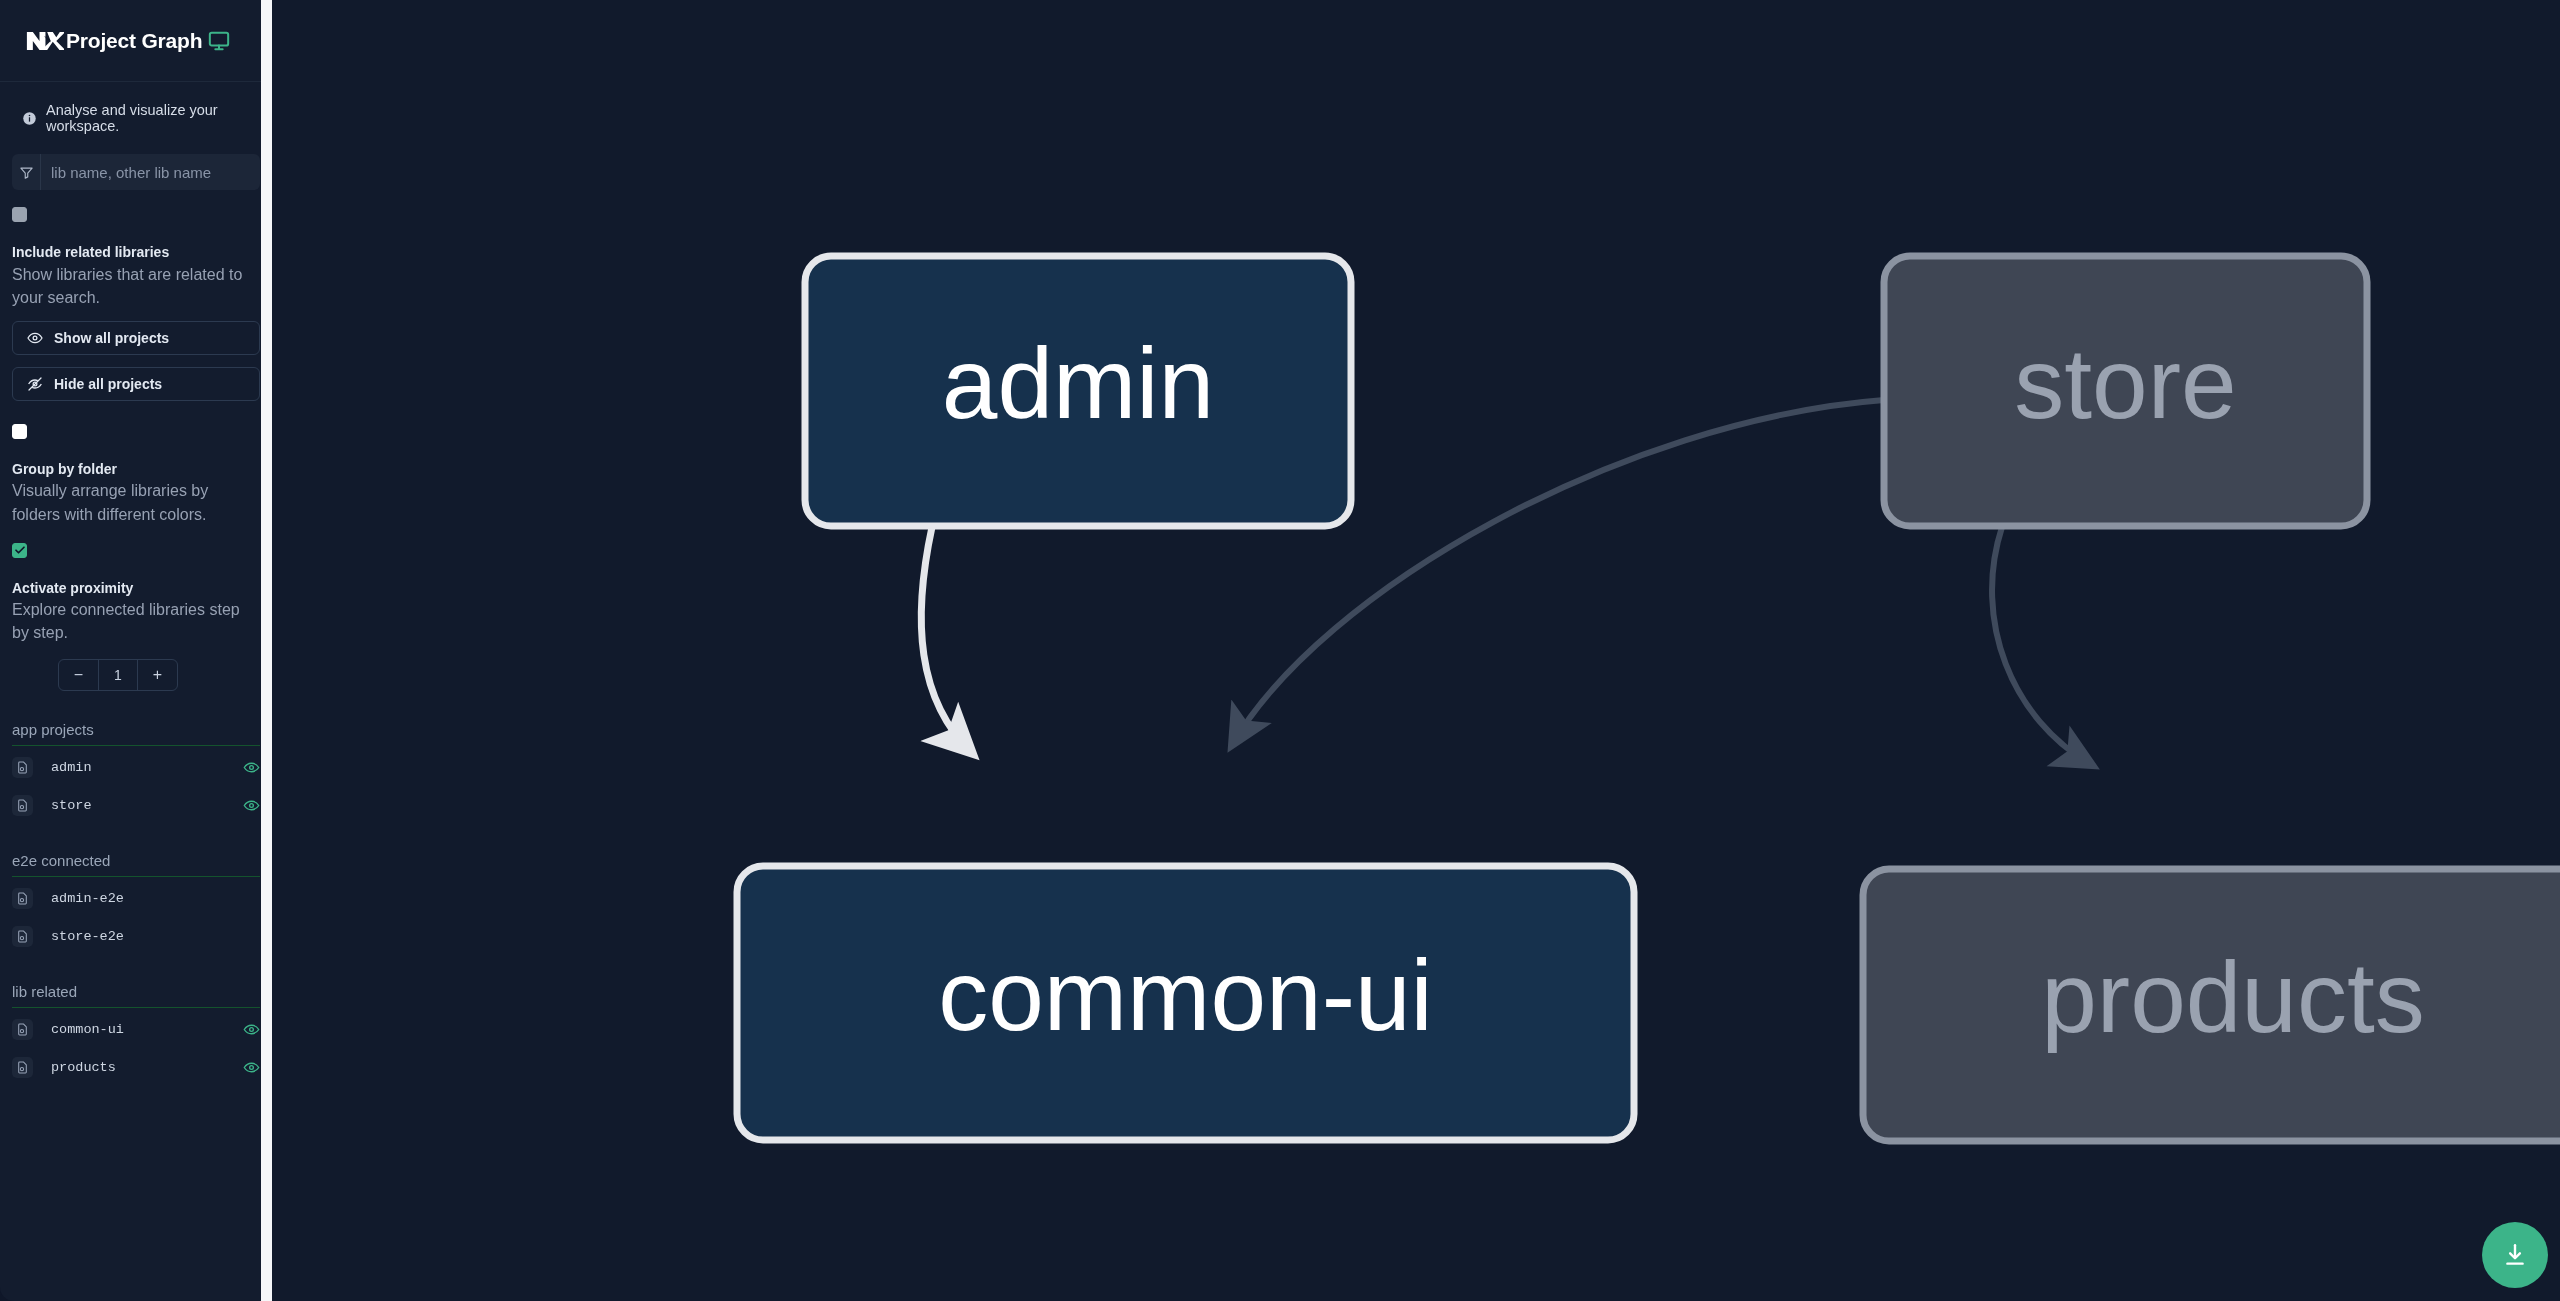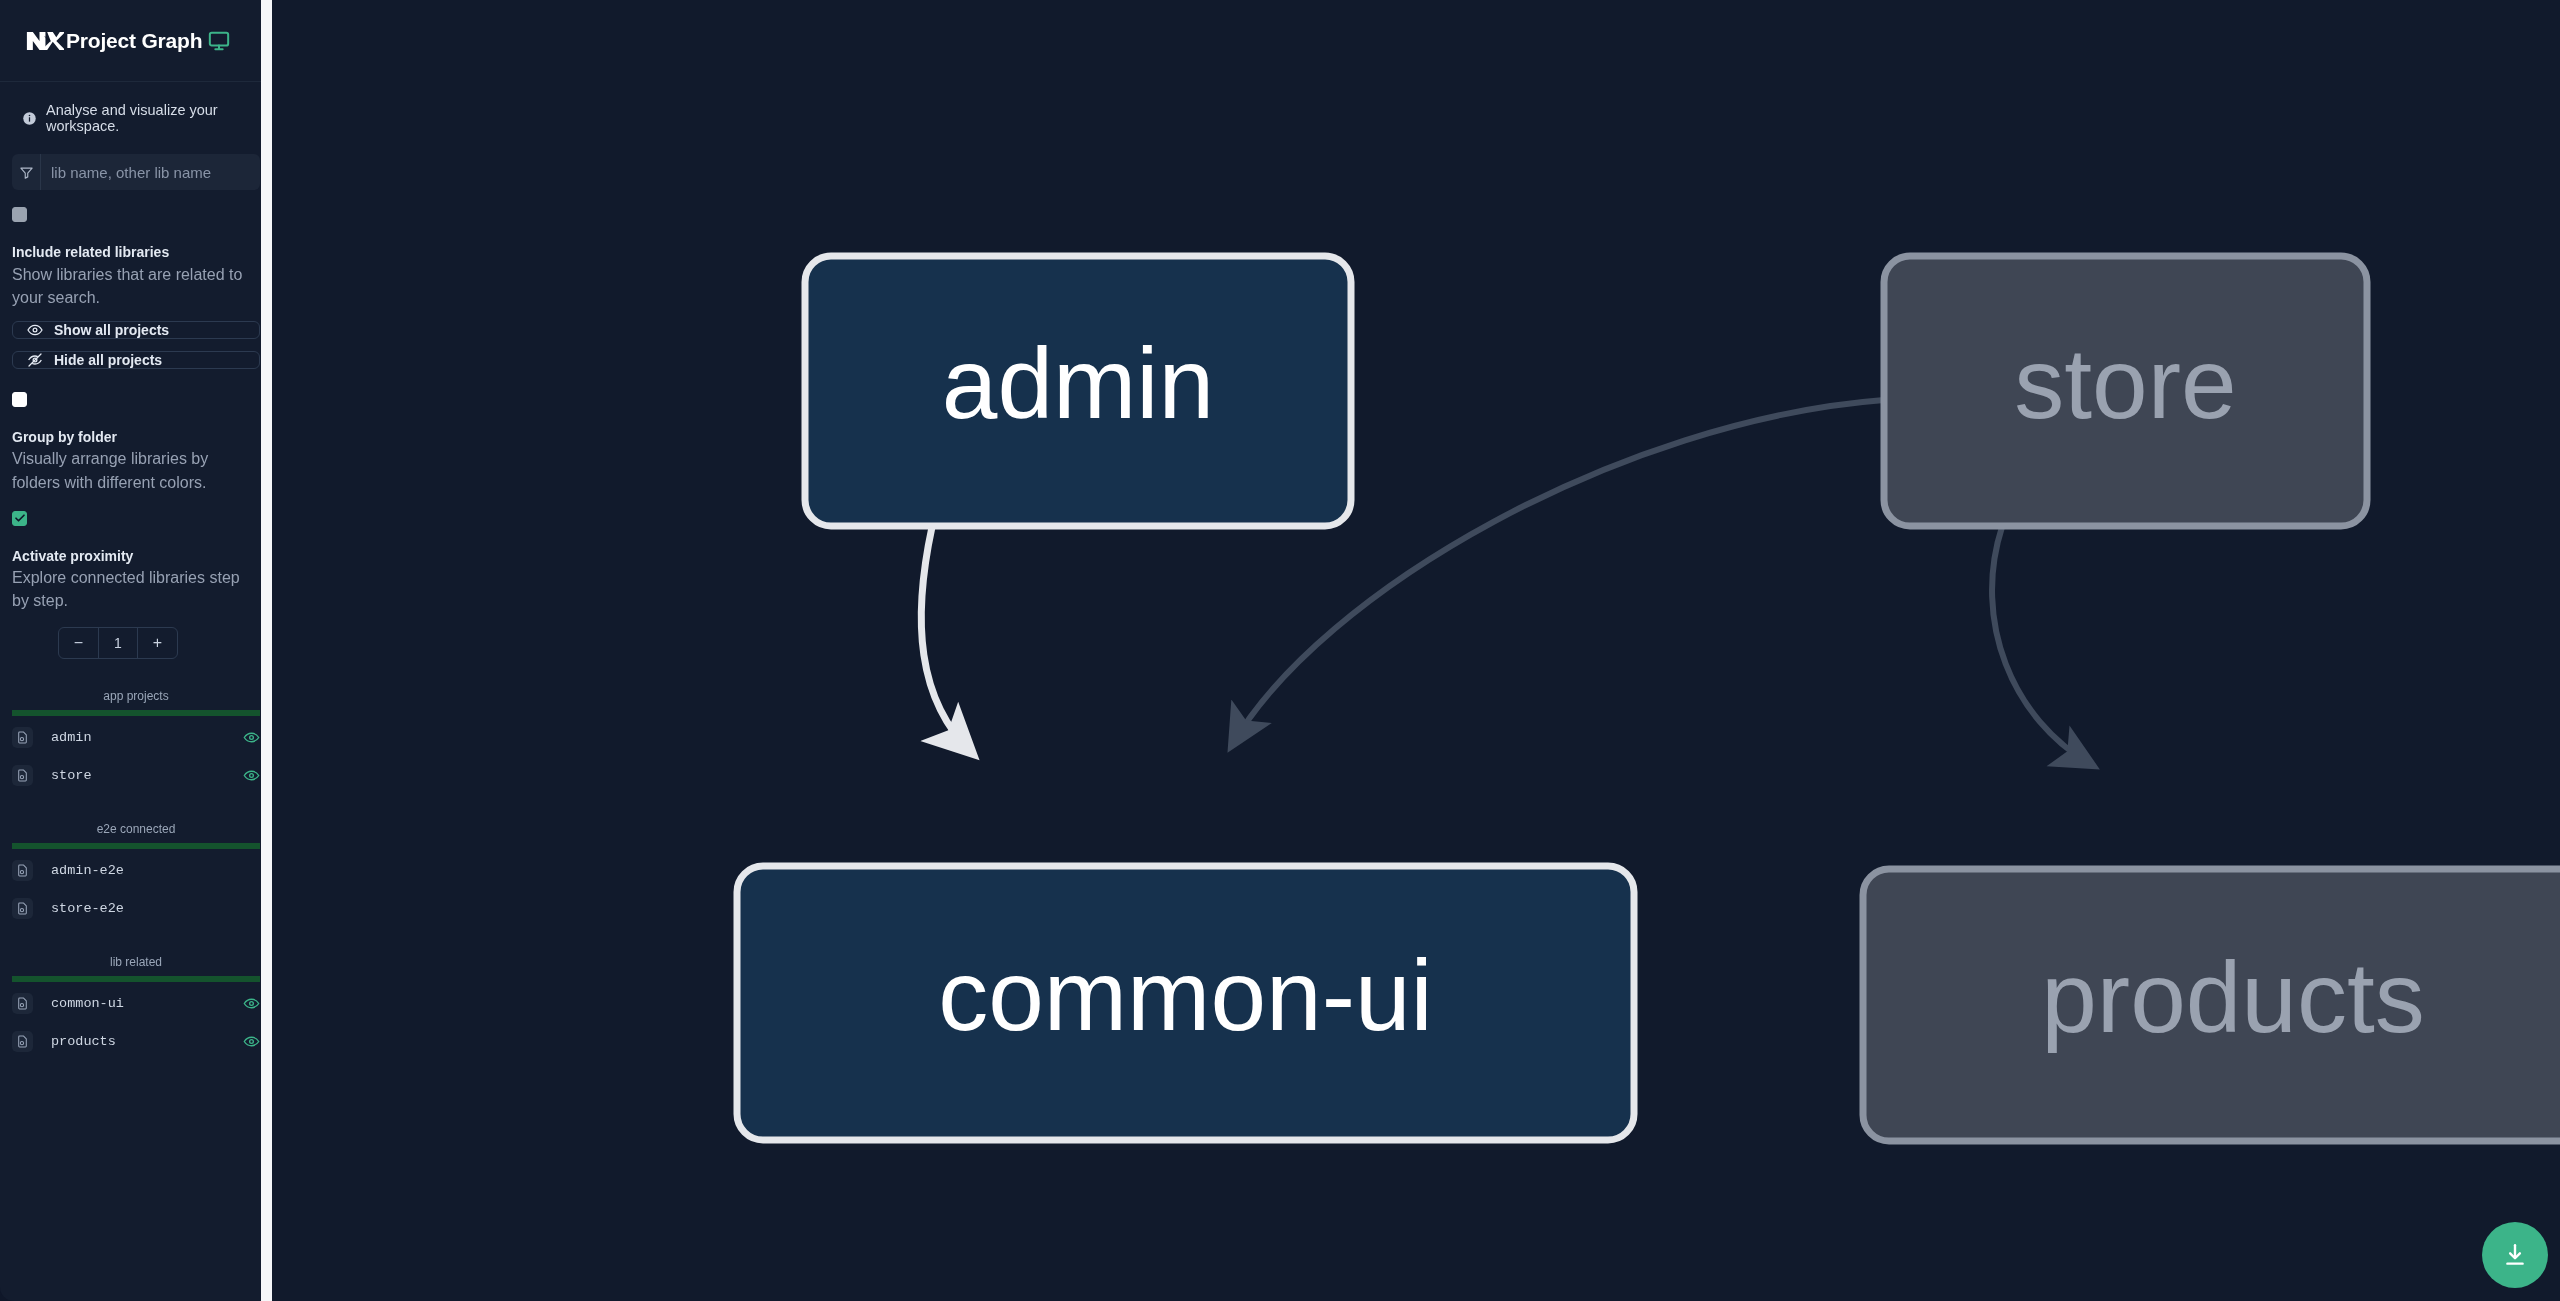--- a/index.html
+++ b/index.html
@@ -78,21 +78,21 @@
   .cbox.on {
     background: #3cb489; border-color: #3cb489;
     display:flex; align-items:center; justify-content:center;
   }
   .cbox.on svg { width: 12px; height: 12px; display:block; }
   .ck-title { font-size: 14px; font-weight: bold; color: #e3e9f2; line-height: 1.25; }
   .ck-desc { font-size: 16px; color: #97a1b3; line-height: 1.45; margin-top: 1px; }
 
   .btn-wide {
     display: flex; align-items: center; gap: 11px;
-    height: 18px; width: 100%;
+    height: 34px; width: 100%;
     border: 1px solid #2c3a50; border-radius: 6px;
     background: #16203300;
     color: #e3e9f2; font-size: 14px; font-weight: bold;
     padding: 0 14px;
     margin-top: 12px;
     cursor: pointer;
     font-family: "Liberation Sans", sans-serif;
   }
   .btn-wide svg { width: 16px; height: 16px; flex:0 0 16px; display:block; }
 
@@ -102,25 +102,24 @@
     border: 1px solid #2c3a50;
   }
   .stepper > div {
     height: 30px; display:flex; align-items:center; justify-content:center;
     color: #c9d2e0; font-size: 16px; cursor: pointer;
   }
   .stepper .sp-btn { width: 39px; }
   .stepper .sp-val { width: 40px; border-left: 1px solid #2c3a50; border-right: 1px solid #2c3a50; font-size: 14px;}
 
   .group-title {
-    font-size: 12px; color: #9aa6b8;
+    font-size: 15px; color: #9aa6b8;
     padding-bottom: 7px;
-    border-bottom: 6px solid #14532d;
+    border-bottom: 1px solid #14532d;
     margin-top: 30px;
-    text-align: center;
   }
   .proj-row {
     display: flex; align-items: center; gap: 18px;
     height: 33px; cursor: pointer;
     margin-top: 5px;
   }
   .proj-ico {
     width: 21px; height: 21px; flex: 0 0 21px;
     border-radius: 5px; background: #1d2739;
     display:flex; align-items:center; justify-content:center;

